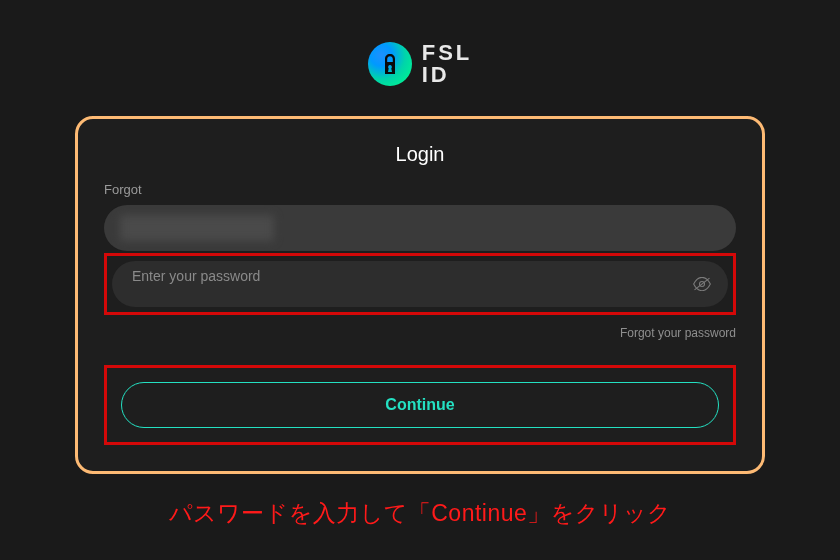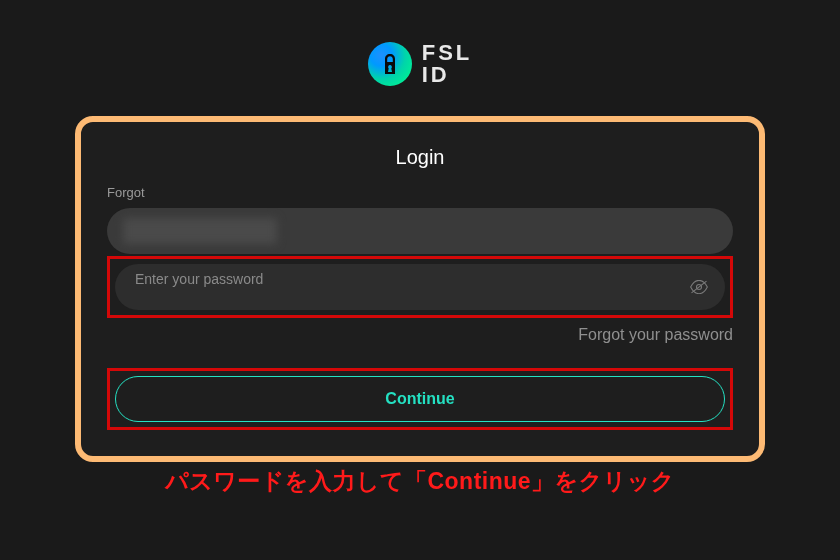--- a/index.html
+++ b/index.html
@@ -3,37 +3,37 @@
 <meta charset="utf-8">
 <style>
   * { box-sizing: border-box; margin: 0; padding: 0; }
   html, body { width: 840px; height: 560px; background: #1a1a1a; font-family: -apple-system, BlinkMacSystemFont, "Segoe UI", Arial, sans-serif; overflow: hidden; }
   .page { width: 100%; height: 100%; display: flex; flex-direction: column; align-items: center; }
   .logo-row { display: flex; align-items: center; gap: 10px; margin-top: 42px; margin-bottom: 30px; }
   .logo-mark { width: 44px; height: 44px; border-radius: 50%; background: radial-gradient(circle at 30% 30%, #1e90ff 0%, #0099ff 25%, #00d4aa 55%, #00ff88 100%); display: flex; align-items: center; justify-content: center; }
   .logo-mark svg { width: 18px; height: 24px; }
   .logo-text { display: flex; flex-direction: column; line-height: 1; }
   .logo-text span { color: #e8e8e8; font-weight: 700; font-size: 22px; letter-spacing: 3px; font-family: "Arial Black", Arial, sans-serif; }
-  .card { width: 690px; background: #1e1e1e; border: 6px solid #fdba74; border-radius: 18px; padding: 24px 26px 26px 26px; }
+  .card { width: 690px; background: #1e1e1e; border: 3px solid #fdba74; border-radius: 18px; padding: 24px 26px 26px 26px; }
   .card-title { color: #fff; text-align: center; font-size: 20px; font-weight: 500; margin-bottom: 16px; }
   .field-label { color: #9a9a9a; font-size: 13px; margin-bottom: 8px; }
   .input-text { width: 100%; height: 46px; background: #3a3a3a; border: none; border-radius: 23px; padding: 0 20px; color: #ddd; font-size: 14px; outline: none; }
   .account-input { position: relative; }
   .account-redact { position: absolute; left: 16px; top: 10px; width: 154px; height: 26px; background: #4a4a4a; filter: blur(4px); border-radius: 4px; pointer-events: none; }
   .password-wrap { border: 3px solid #d40808; padding: 5px; margin-top: 2px; }
   .password-field { position: relative; }
   .input-password { width: 100%; height: 46px; background: #2d2d2d; border: none; border-radius: 23px; padding: 0 46px 16px 20px; color: #ddd; font-size: 14px; outline: none; }
   .input-password::placeholder { color: #8a8a8a; }
   .eye-icon { position: absolute; right: 16px; top: 50%; transform: translateY(-50%); color: #7a7a7a; cursor: pointer; width: 20px; height: 20px; display: flex; align-items: center; justify-content: center; }
   .forgot-row { text-align: right; margin-top: 8px; }
-  .forgot-link { color: #8f8f8f; font-size: 16px; text-decoration: none; cursor: pointer; }
-  .continue-wrap { border: 3px solid #d40808; padding: 5px; margin-top: 24px; }
+  .forgot-link { color: #8f8f8f; font-size: 12px; text-decoration: none; cursor: pointer; }
+  .continue-wrap { border: 3px solid #d40808; padding: 14px; margin-top: 24px; }
   .continue-btn { width: 100%; height: 46px; background: transparent; border: 1px solid #24e0c2; border-radius: 23px; color: #24e0c2; font-size: 16px; font-weight: 600; cursor: pointer; }
   .alt-account { text-align: center; color: #8f8f8f; font-size: 13px; margin-top: 10px; cursor: pointer; }
-  .annotation { color: #ff1a1a; font-size: 23px; font-weight: 700; text-align: left; margin-top: 4px; letter-spacing: 0.5px; }
+  .annotation { color: #ff1a1a; font-size: 23px; font-weight: 400; text-align: left; margin-top: 24px; letter-spacing: 0.5px; }
   .spacer-top { margin-top: 14px; }
 </style>
 </head>
 <body>
 
 <div class="page">
 
   <div class="logo-row">
     <div class="logo-mark">
       <svg viewBox="0 0 18 24">

